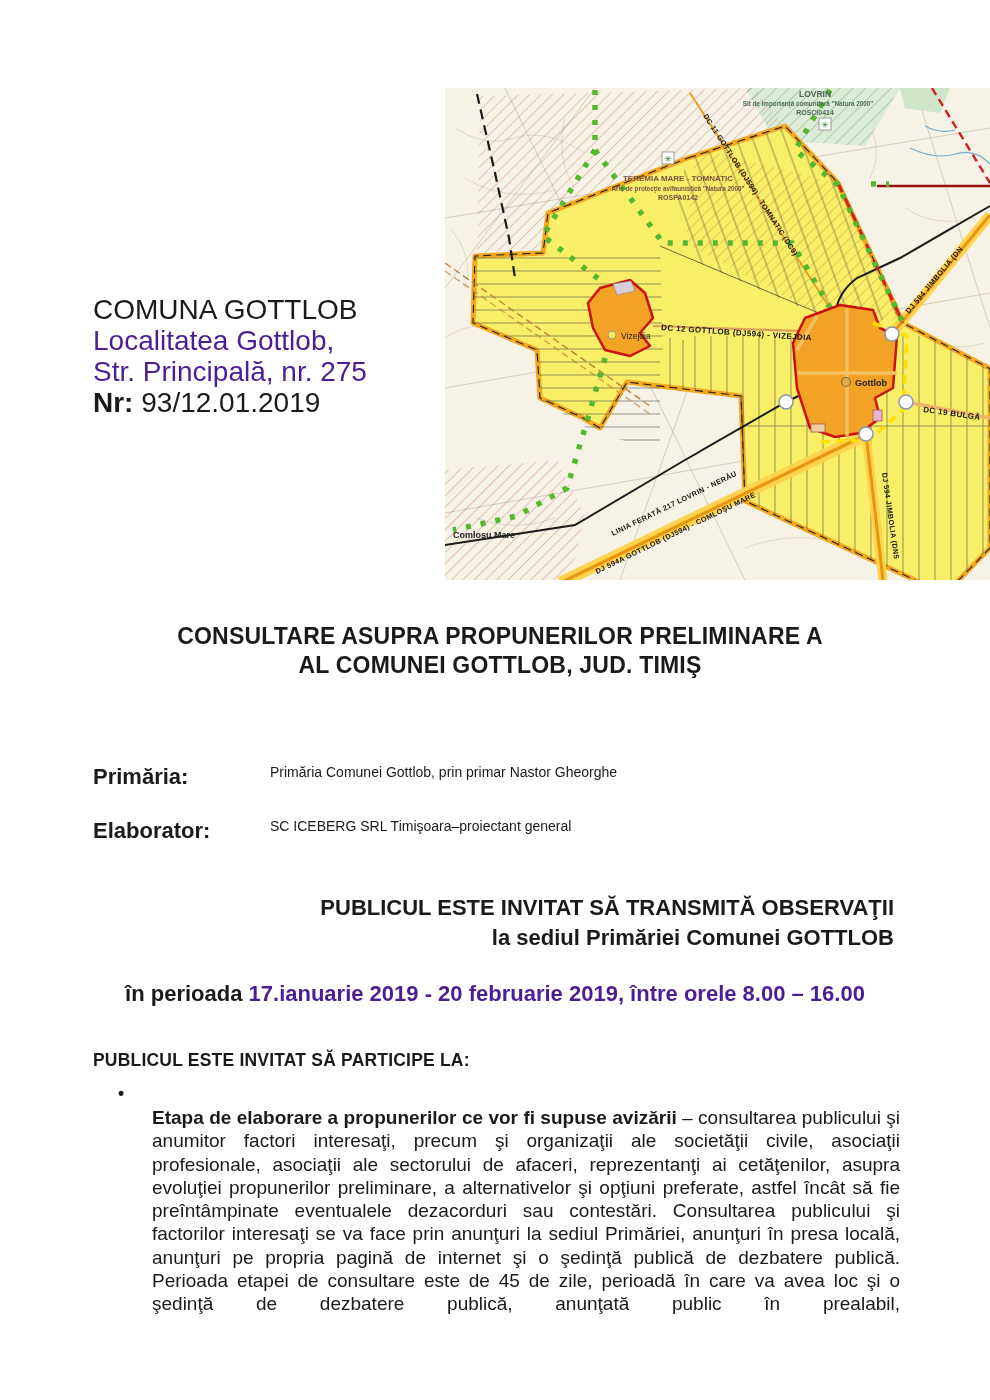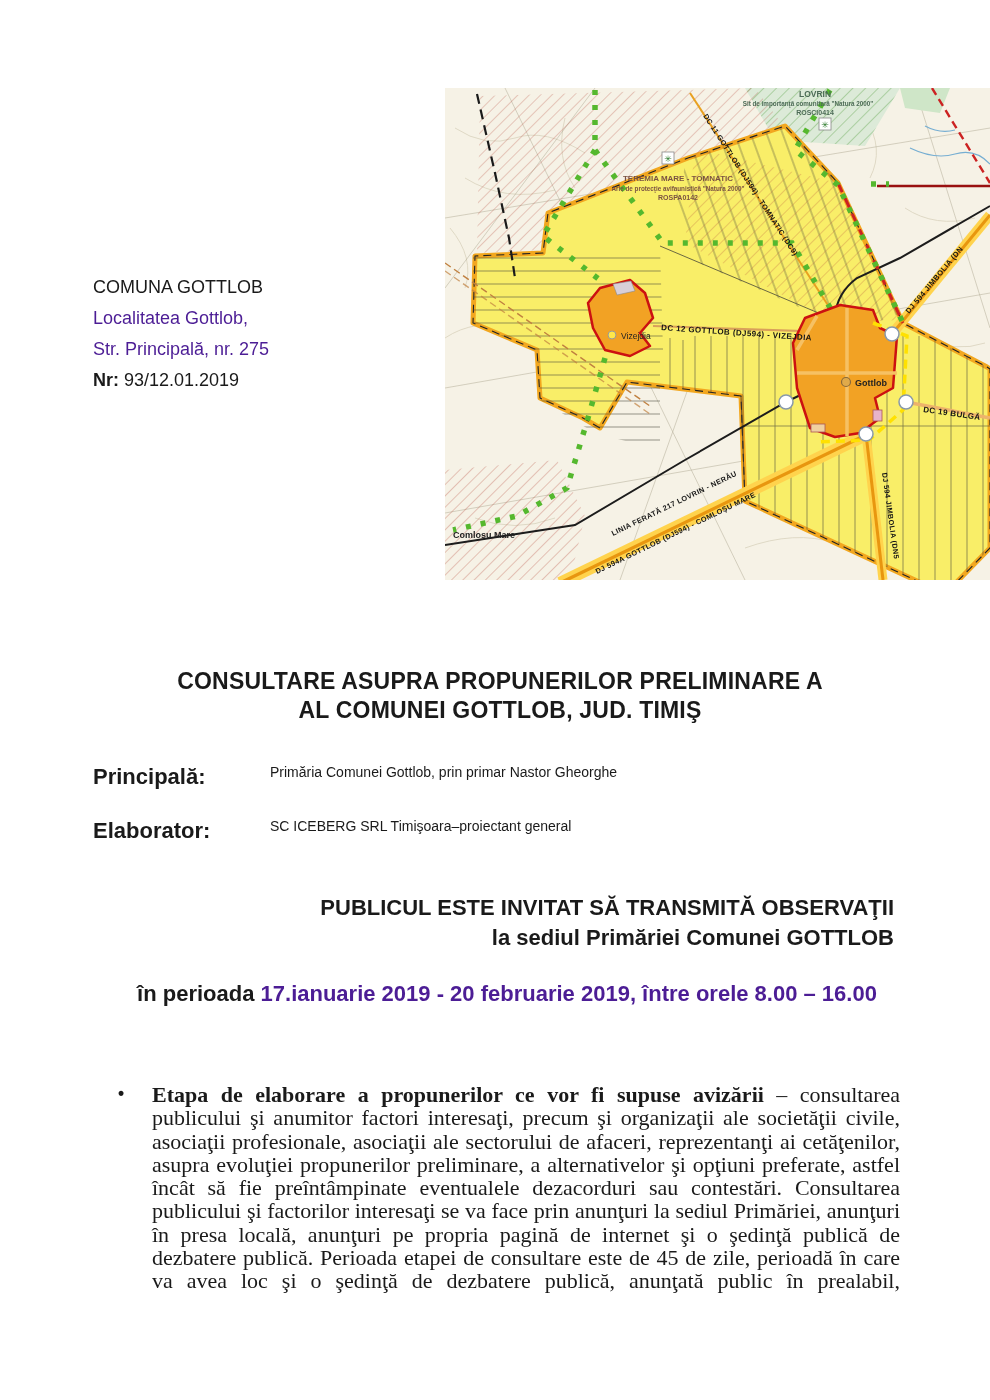--- a/index.html
+++ b/index.html
@@ -3,43 +3,43 @@
 <meta charset="utf-8">
 <style>
   html,body{margin:0;padding:0;background:#888;}
   .page{
     position:relative; width:990px; height:1400px; background:#ffffff;
     font-family:"Liberation Sans", sans-serif; color:#1a1a1a; overflow:hidden;
     margin:0 auto;
   }
   .abs{position:absolute;}
   
-  .letterhead{left:93px; top:272px; font-size:18px; line-height:31px;}
+  .letterhead{left:93px; top:294px; font-size:28px; line-height:31px;}
   .red{color:#4c1d95;}
   .b{font-weight:bold;}
   
   .mapwrap{left:445px; top:88px; width:545px; height:492px;}
   .mapwrap svg{display:block;}
   
   .doc-title{left:93px; top:622px; width:814px; text-align:center;
-    font-size:23px; font-weight:bold; line-height:28.5px; letter-spacing:.2px;margin-top:45px;}
+    font-size:23px; font-weight:bold; line-height:28.5px; letter-spacing:.2px;}
   
   .party-label{left:93px; font-size:22px; font-weight:bold;}
   .party-value{left:270px; font-size:14px;}
   .party1{top:764px;} .party2{top:818px;}
   
   .notice{left:186px; top:893px; width:708px; text-align:right;
     font-size:22px; font-weight:bold; line-height:29.5px;}
-  .notice4{left:105px; top:981px; width:804px; text-align:center;
+  .notice4{left:93px; top:981px; width:804px; text-align:center;
     font-size:22px; font-weight:bold;}
   
   .part-heading{left:93px; top:1050px; font-size:17.5px; font-weight:bold; letter-spacing:.2px;}
   .bullet{left:118px; top:1083px; font-size:17.5px; font-weight:bold;}
-  .para{left:152px; top:1083px; width:748px; font-size:22px; line-height:23.3px;
-    text-align:justify; text-align-last:justify;font-family:Liberation Serif, serif;}
+  .para{left:152px; top:1106px; width:748px; font-size:19px; line-height:23.3px;
+    text-align:justify; text-align-last:justify;}
   
   text{font-family:"Liberation Sans", sans-serif;}
   .rl{font-weight:bold; fill:#151515; letter-spacing:.4px;}
   .natura{fill:#7a5242; font-weight:bold;}
   .natura2{fill:#4c6b56; font-weight:bold;}
   .place{fill:#222222;}
 </style>
 </head>
 <body>
 
@@ -204,27 +204,28 @@
       <text x="8" y="450" font-size="9" font-weight="bold" class="place">Comloşu Mare</text>
     </g>
   </svg>
   </div>
 
   <div class="abs doc-title">
     <div>CONSULTARE ASUPRA PROPUNERILOR PRELIMINARE A</div>
     <div>AL COMUNEI GOTTLOB, JUD. TIMIŞ</div>
   </div>
 
-  <div class="abs party-label party1">Principală:</div>
+  <div class="abs party-label party1">Primăria:</div>
   <div class="abs party-value party1">Primăria Comunei Gottlob, prin primar Nastor Gheorghe</div>
   <div class="abs party-label party2">Elaborator:</div>
   <div class="abs party-value party2">SC ICEBERG SRL Timişoara–proiectant general</div>
 
   <div class="abs notice">
     <div>PUBLICUL ESTE INVITAT SĂ TRANSMITĂ OBSERVAŢII</div>
     <div>la sediul Primăriei Comunei GOTTLOB</div>
   </div>
   <div class="abs notice4"><span>în perioada </span><span class="red">17.ianuarie 2019 - 20 februarie 2019, între orele 8.00 – 16.00</span></div>
 
+  <div class="abs part-heading">PUBLICUL ESTE INVITAT SĂ PARTICIPE LA:</div>
   <div class="abs bullet">•</div>
   <div class="abs para"><span class="b">Etapa de elaborare a propunerilor ce vor fi supuse avizării</span><span> – consultarea publicului şi anumitor factori interesaţi, precum şi organizaţii ale societăţii civile, asociaţii profesionale, asociaţii ale sectorului de afaceri, reprezentanţi ai cetăţenilor, asupra evoluţiei propunerilor preliminare, a alternativelor şi opţiuni preferate, astfel încât să fie preîntâmpinate eventualele dezacorduri sau contestări. Consultarea publicului şi factorilor interesaţi se va face prin anunţuri la sediul Primăriei, anunţuri în presa locală, anunţuri pe propria pagină de internet şi o şedinţă publică de dezbatere publică. Perioada etapei de consultare este de 45 de zile, perioadă în care va avea loc şi o şedinţă de dezbatere publică, anunţată public în prealabil,</span></div>
 
 </div>
 
 </body></html>

